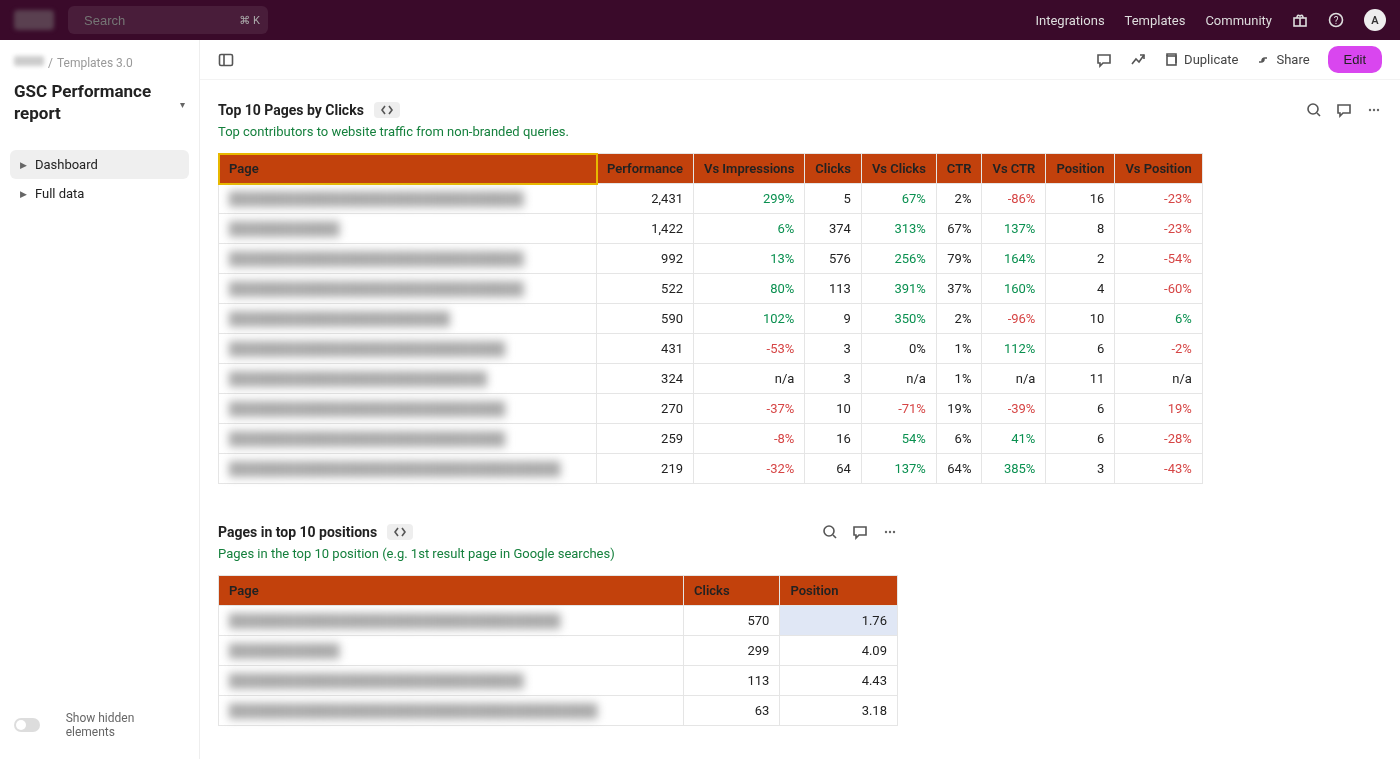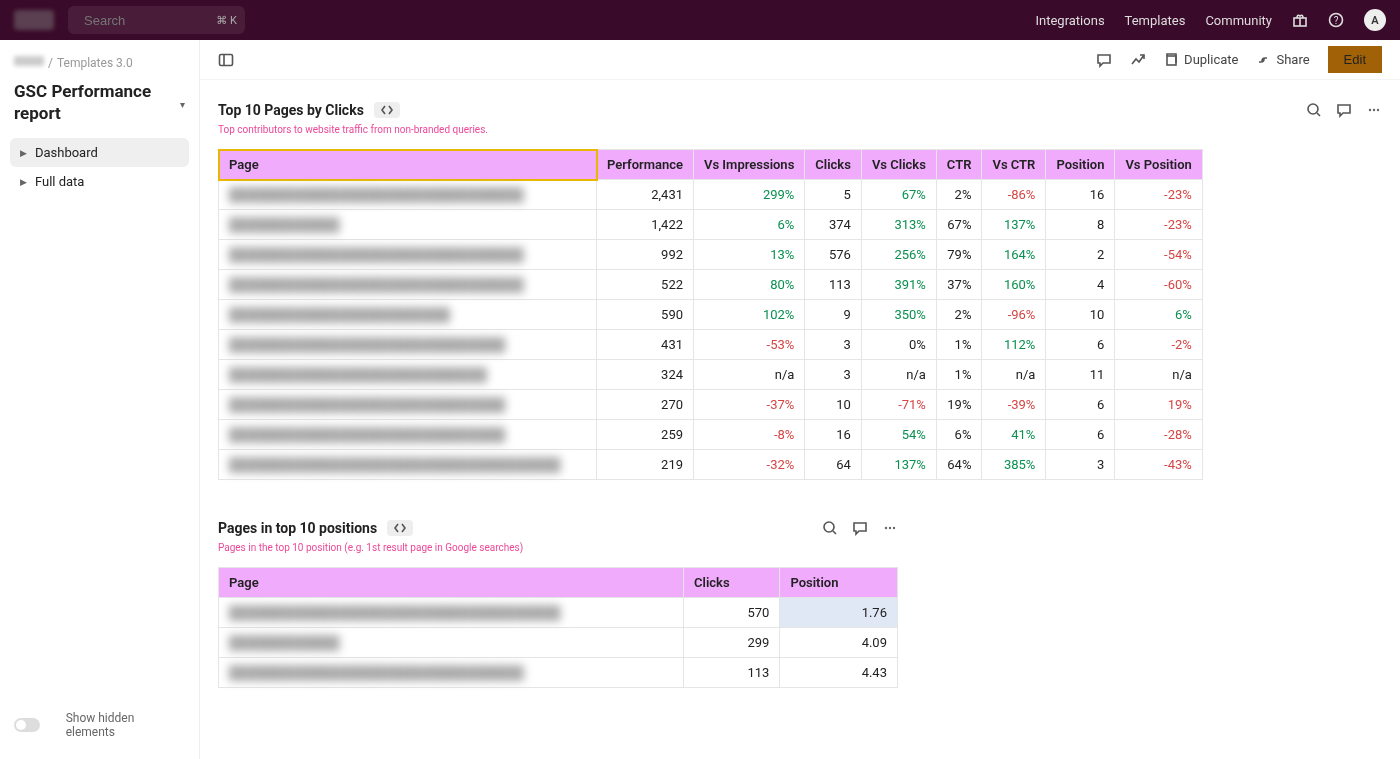--- a/index.html
+++ b/index.html
@@ -1,65 +1,65 @@
 <!DOCTYPE html>
 <html><head>
 <meta charset="utf-8">
 <style>
 * { box-sizing: border-box; margin: 0; padding: 0; }
 body { font-family: -apple-system, BlinkMacSystemFont, "Segoe UI", Roboto, sans-serif; font-size: 13px; color: #222; background: #fff; }
 
 
 .topbar { background: #3a0a2a; height: 40px; display: flex; align-items: center; padding: 0 14px; color: #ddd; }
 .logo-badge { width: 40px; height: 20px; background: #5a4050; border-radius: 4px; margin-right: 14px; filter: blur(2px); }
-.search-wrap { display: flex; align-items: center; background: rgba(255,255,255,0.08); border-radius: 6px; padding: 4px 10px; width: 177px; height: 28px; color: #bbb; position: relative; }
+.search-wrap { display: flex; align-items: center; background: rgba(255,255,255,0.08); border-radius: 6px; padding: 4px 10px; width: 200px; height: 28px; color: #bbb; position: relative; }
 .search-wrap input { background: transparent; border: none; color: #ddd; outline: none; flex: 1; font-size: 13px; margin-left: 6px; }
 .search-wrap .kbd { font-size: 11px; color: #aaa; position: absolute; right: 8px; }
 .topbar-right { margin-left: auto; display: flex; align-items: center; gap: 20px; }
 .topbar-right a { color: #ddd; text-decoration: none; font-size: 13px; }
 .topbar-right .icon-btn { cursor: pointer; display: flex; align-items: center; }
 .avatar { width: 22px; height: 22px; border-radius: 50%; background: #eee; color: #333; display: flex; align-items: center; justify-content: center; font-size: 11px; font-weight: 600; }
 
 
 .body-wrap { display: flex; height: calc(100vh - 40px); }
 .sidebar { width: 200px; border-right: 1px solid #eee; padding: 12px 10px; display: flex; flex-direction: column; }
 .crumb { font-size: 12px; color: #999; margin: 4px 4px 10px; display: flex; gap: 4px; }
 .crumb .dim { filter: blur(2px); background: #ccc; width: 30px; height: 10px; border-radius: 2px; display: inline-block; }
-.report-title-row { display: flex; align-items: center; justify-content: space-between; padding: 0 4px 14px; }
+.report-title-row { display: flex; align-items: center; justify-content: space-between; padding: 0 4px 26px; }
 .report-title { font-size: 17px; font-weight: 700; line-height: 1.3; }
 .caret-down { font-size: 10px; color: #666; margin-top: 4px; cursor: pointer; }
 .nav-item { display: flex; align-items: center; gap: 8px; padding: 7px 10px; border-radius: 6px; cursor: pointer; font-size: 13px; }
 .nav-item.active { background: #efefef; }
 .nav-item .tri { font-size: 9px; color: #666; }
 .sidebar-bottom { margin-top: auto; display: flex; align-items: center; gap: 26px; padding: 8px 4px; font-size: 12px; color: #666; }
 .toggle { width: 26px; height: 14px; background: #ddd; border-radius: 8px; position: relative; cursor: pointer; }
 .toggle::after { content: ""; width: 10px; height: 10px; background: #fff; border-radius: 50%; position: absolute; top: 2px; left: 2px; }
 
 
 .main { flex: 1; overflow: auto; }
 .toolbar { height: 40px; display: flex; align-items: center; padding: 0 18px; border-bottom: 1px solid #f3f3f3; gap: 16px; }
 .toolbar .left { display: flex; align-items: center; gap: 10px; }
 .toolbar .right { margin-left: auto; display: flex; align-items: center; gap: 18px; }
 .toolbar .action { display: flex; align-items: center; gap: 6px; font-size: 13px; color: #444; cursor: pointer; }
-.edit-btn { background: #a16207; color: #222; padding: 6px 16px; border-radius: 0; font-size: 13px; cursor: pointer; border: none; font-weight: 500; }
+.edit-btn { background: #d946ef; color: #222; padding: 6px 16px; border-radius: 10px; font-size: 13px; cursor: pointer; border: none; font-weight: 500; }
 .icon-stroke { stroke: #555; stroke-width: 1.6; fill: none; }
 
 .content { padding: 22px 18px 40px; }
 .section { margin-bottom: 40px; }
 .section-head { display: flex; align-items: center; gap: 10px; margin-bottom: 6px; }
 .section-title { font-size: 14px; font-weight: 700; }
 .code-badge { background: #eee; border-radius: 4px; padding: 2px 6px; display: inline-flex; cursor: pointer; }
 .section-head-right { margin-left: auto; display: flex; gap: 14px; color: #666; }
 .section-head-right > * { cursor: pointer; }
-.section-desc { font-size: 10px; color: #ec4899; margin-bottom: 14px; }
+.section-desc { font-size: 13px; color: #15803d; margin-bottom: 14px; }
 
 
 table { border-collapse: collapse; font-size: 13px; }
 th, td { border: 1px solid #e5e5e5; padding: 7px 10px; text-align: right; white-space: nowrap; }
-th { background: #f0abfc; font-weight: 600; text-align: left; }
+th { background: #c2410c; font-weight: 600; text-align: left; }
 th:first-child, td:first-child { text-align: left; }
 .t1 th:nth-child(1), .t1 td:nth-child(1) { width: 378px; }
 .t1 thead th:first-child { outline: 2px solid #e8b800; outline-offset: -1px; }
 .blur-cell { filter: blur(4px); color: #aaa; }
 .pos { color: #0a9050; }
 .neg { color: #d64545; }
 
 .t2 { width: 680px; }
 .t2 th:nth-child(1), .t2 td:nth-child(1) { width: 465px; }
 .t2 td.hl { background: #e0e7f5; }
@@ -377,18 +377,23 @@
               <tr>
                 <td class="blur-cell">████████████</td>
                 <td>299</td>
                 <td>4.09</td>
               </tr>
               <tr>
                 <td class="blur-cell">████████████████████████████████</td>
                 <td>113</td>
                 <td>4.43</td>
               </tr>
+              <tr>
+                <td class="blur-cell">████████████████████████████████████████</td>
+                <td>63</td>
+                <td>3.18</td>
+              </tr>
             </tbody>
         </table>
       </div>
     </div>
   </div>
 </div>
 
 </body></html>

